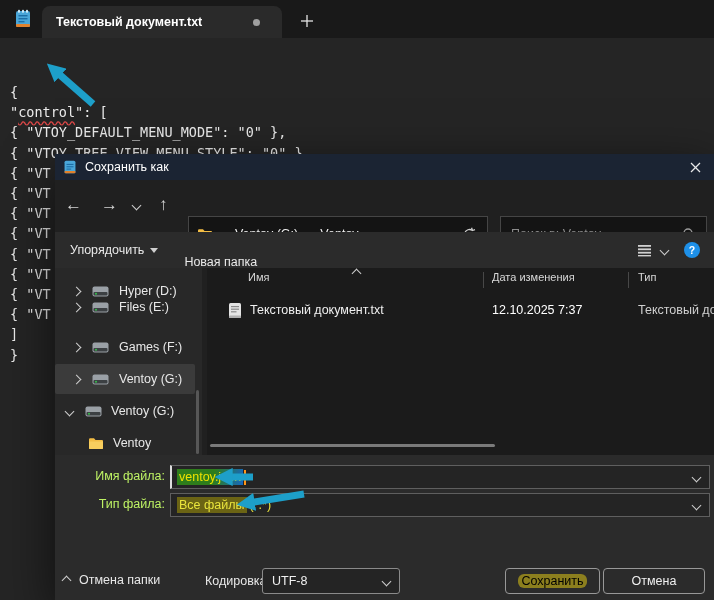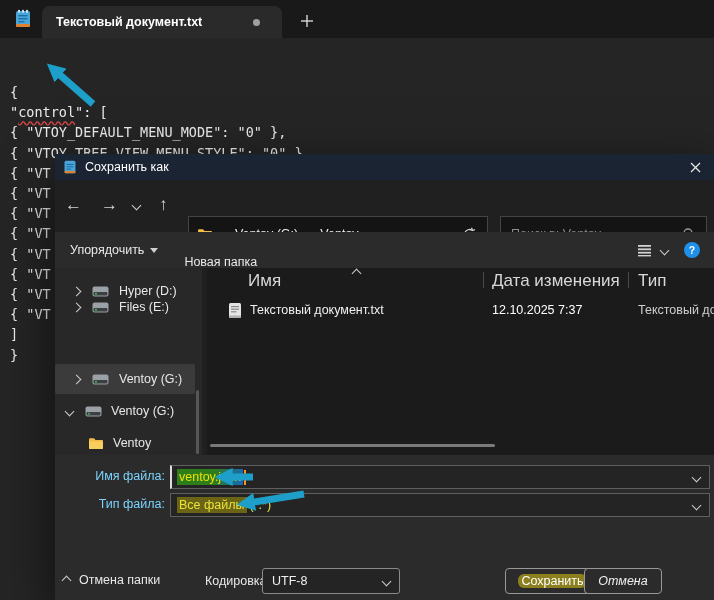--- a/index.html
+++ b/index.html
@@ -49,43 +49,43 @@
   .tri-down{display:inline-block;width:0;height:0;border-left:4px solid transparent;border-right:4px solid transparent;border-top:5px solid #cfcfcf;}
   .help-circle{width:16px;height:16px;border-radius:50%;background:#1e90e8;color:#fff;font-size:10.5px;font-weight:bold;display:flex;align-items:center;justify-content:center;}
 
   .dlg-content{position:absolute;left:0;top:114px;width:100%;height:187px;}
   .sidebar{position:absolute;left:0;top:0;width:147px;height:187px;background:#282828;overflow:hidden;}
   .side-row{position:absolute;left:0;width:140px;height:28px;display:flex;align-items:center;color:#e8e8e8;font-size:12.5px;white-space:nowrap;}
   .side-row.sel{background:#3b3b3b;height:30px;border-radius:2px;}
   .side-scroll{position:absolute;left:141px;top:122px;width:3px;height:64px;background:#575757;border-radius:2px;}
 
   .listpane{position:absolute;left:152px;top:0;right:0;height:187px;background:#1b1b1b;}
-  .col-head{position:absolute;top:3px;font-size:17px;color:#d8d8d8;white-space:nowrap;}
+  .col-head{position:absolute;top:3px;font-size:11px;color:#d8d8d8;white-space:nowrap;}
   .col-div{position:absolute;top:4px;width:1px;height:16px;background:#484848;}
   .sort-chev{position:absolute;left:146px;top:2px;}
   .file-row{position:absolute;left:0;top:30px;width:100%;height:26px;font-size:12.5px;}
   .file-row .cell{position:absolute;top:5px;white-space:nowrap;}
   .h-scroll{position:absolute;left:3px;top:176px;width:285px;height:3px;background:#7a7a7a;border-radius:2px;}
 
   .dlg-bottom{position:absolute;left:0;top:301px;width:100%;height:145px;background:#2b2b2b;}
-  .fld-label{position:absolute;left:30px;width:80px;text-align:right;font-size:12.5px;color:#7dd3fc;}
+  .fld-label{position:absolute;left:30px;width:80px;text-align:right;font-size:12.5px;color:#bef264;}
   .field{position:absolute;left:115px;width:540px;height:24px;background:#242424;border:1px solid #5f5f5f;box-sizing:border-box;display:flex;align-items:center;font-size:12.5px;color:#f0f0f0;}
   .field .fld-chev{margin-left:auto;margin-right:9px;}
   .fname-sel{margin-left:5px;background:linear-gradient(100deg,#2e7d1b 55%,#1668c0 100%);color:#efe100;padding:1px 2px;}
   .caret{display:inline-block;width:2px;height:15px;background:#ff9518;margin-left:1px;}
   .ftype-hl{margin-left:6px;background:#6b6414;color:#e9e43c;padding:1px 2px;}
   .ftype-suffix{color:#e9e43c;margin-left:3px;}
 
   .hide-folders{position:absolute;left:8px;top:118px;display:flex;align-items:center;color:#e8e8e8;font-size:12.5px;}
   .enc-label{position:absolute;left:150px;top:119px;font-size:12.5px;color:#e8e8e8;}
   .enc-combo{position:absolute;left:207px;top:113px;width:138px;height:26px;background:#242424;border:1px solid #8a8a8a;border-radius:3px;box-sizing:border-box;display:flex;align-items:center;font-size:12.5px;color:#f0f0f0;}
   .btn{position:absolute;top:113px;height:26px;background:#2b2b2b;border:1px solid #989898;border-radius:4px;box-sizing:border-box;display:flex;align-items:center;justify-content:center;font-size:12.5px;color:#f0f0f0;}
   .btn-save{left:450px;width:95px;}
-  .btn-cancel{left:529px;width:78px;font-style:italic;}
-  .save-hl{background:#8c7f1e;color:#ffffff;padding:0 3px;border-radius:6px;}
+  .btn-cancel{left:548px;width:102px;}
+  .save-hl{background:#8c7f1e;color:#000000;padding:0 3px;border-radius:6px;}
 
   .annot{position:absolute;left:0;top:0;width:714px;height:600px;pointer-events:none;z-index:50;}
 </style>
 </head>
 <body>
 
 <div id="stage">
 
   <div class="titlebar">
     <svg class="app-icon" viewBox="0 0 18 20">
@@ -206,20 +206,29 @@
         </div>
         <div class="side-row" style="top:25px;align-items:center;">
           <span class="chev chev-right" style="margin-left:18px;"></span>
           <svg style="margin-left:12px;" width="17" height="11" viewBox="0 0 17 11">
               <rect x="0.5" y="0.5" width="16" height="10" rx="2" fill="#9aa0a6"></rect>
               <rect x="1.5" y="6" width="14" height="3.5" rx="1" fill="#3c4043"></rect>
               <circle cx="4" cy="7.8" r="1" fill="#35c24a"></circle>
             </svg>
           <span style="margin-left:10px;">Files (E:)</span>
         </div>
+        <div class="side-row" style="top:65px;">
+          <span class="chev chev-right" style="margin-left:18px;"></span>
+          <svg style="margin-left:12px;" width="17" height="11" viewBox="0 0 17 11">
+              <rect x="0.5" y="0.5" width="16" height="10" rx="2" fill="#9aa0a6"></rect>
+              <rect x="1.5" y="6" width="14" height="3.5" rx="1" fill="#3c4043"></rect>
+              <circle cx="4" cy="7.8" r="1" fill="#35c24a"></circle>
+            </svg>
+          <span style="margin-left:10px;">Games (F:)</span>
+        </div>
         <div class="side-row sel" style="top:96px;">
           <span class="chev chev-right" style="margin-left:18px;"></span>
           <svg style="margin-left:12px;" width="17" height="11" viewBox="0 0 17 11">
               <rect x="0.5" y="0.5" width="16" height="10" rx="2" fill="#9aa0a6"></rect>
               <rect x="1.5" y="6" width="14" height="3.5" rx="1" fill="#3c4043"></rect>
               <circle cx="4" cy="7.8" r="1" fill="#35c24a"></circle>
             </svg>
           <span style="margin-left:10px;">Ventoy (G:)</span>
         </div>
         <div class="side-row" style="top:129px;">

